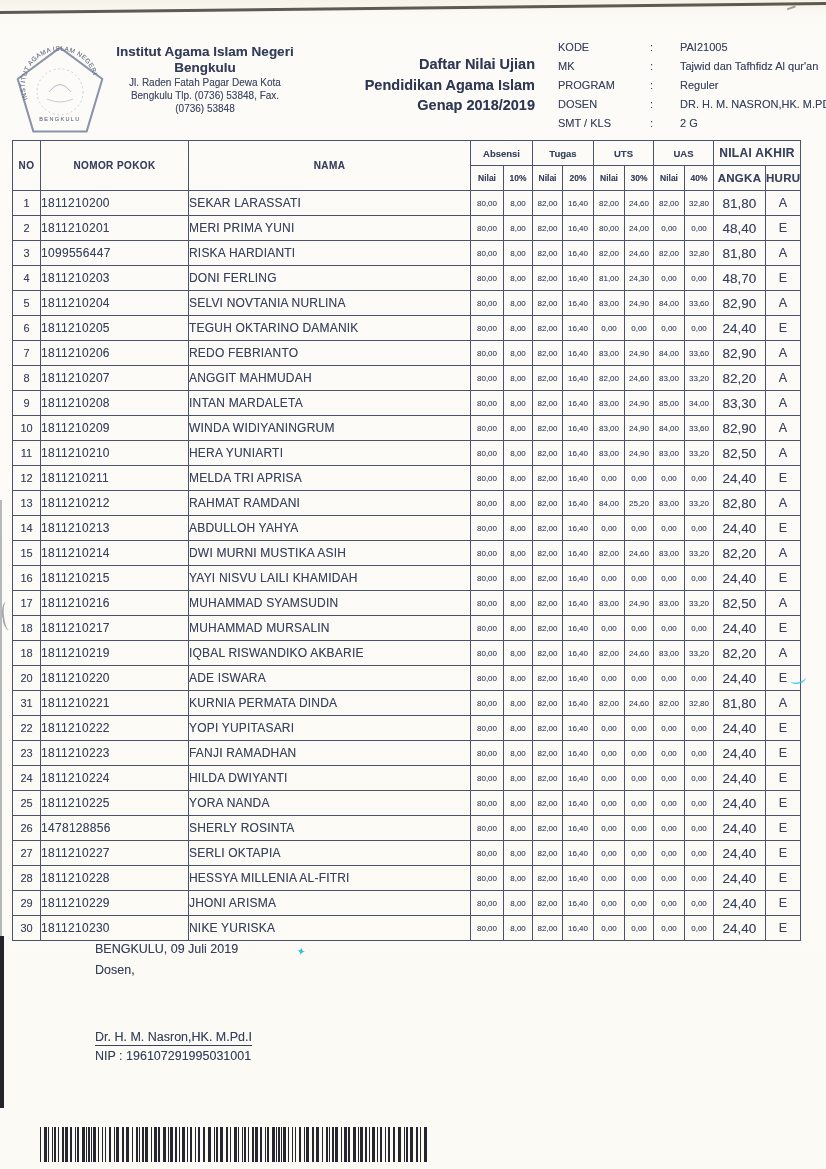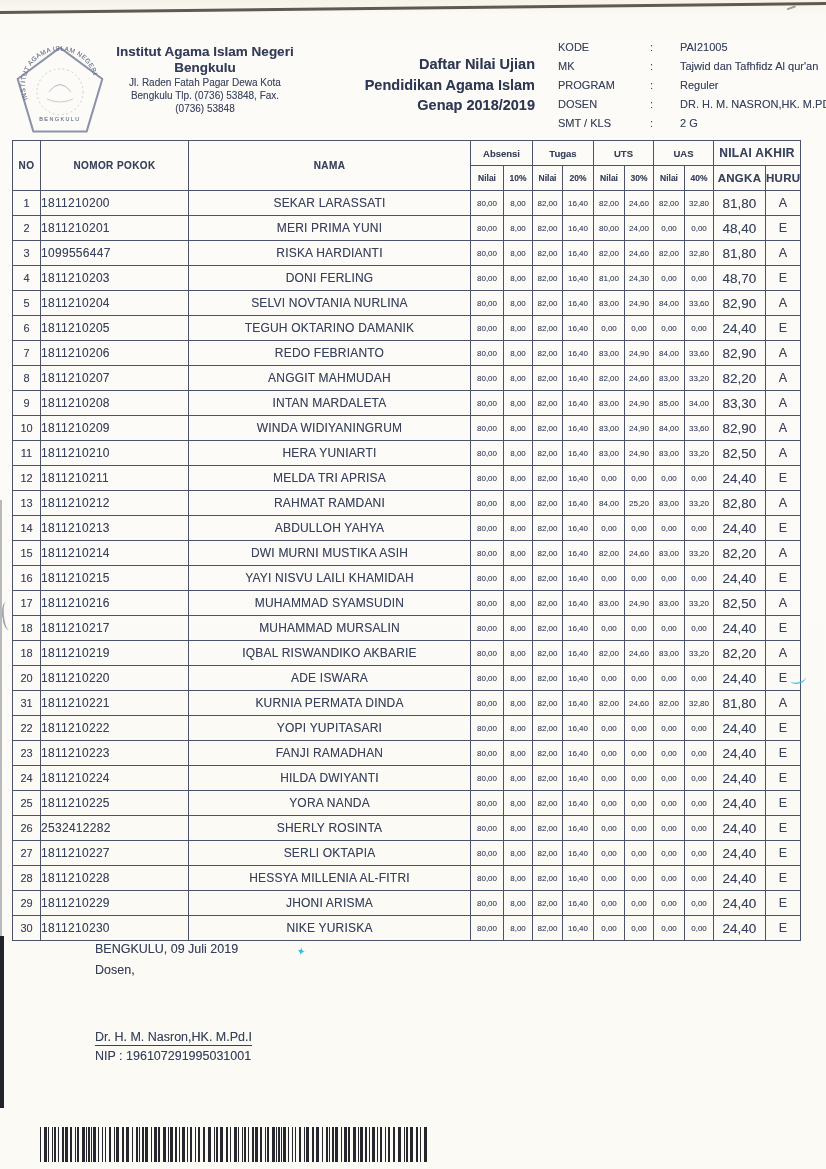--- a/index.html
+++ b/index.html
@@ -36,21 +36,21 @@
   table.grade th,table.grade td{border:1px solid #4c526a;padding:0;overflow:hidden;white-space:nowrap;}
   thead th{font-weight:700;height:24px;}
   .th-main{font-size:10px;letter-spacing:0.4px;}
   .th-group{font-size:9.5px;}
   .th-sub{font-size:8.5px;}
   .th-akhir{font-size:12px;letter-spacing:0.3px;}
   .th-ah{font-size:11.5px;letter-spacing:0.3px;}
   tbody td{height:24px;}
   .c-no{text-align:center;font-size:11px;}
   .c-nomor-pokok{font-size:12px;padding-left:9px;letter-spacing:0.3px;}
-  .c-nama{font-size:12px;padding-left:9px;letter-spacing:0.2px;text-align:center;}
+  .c-nama{font-size:12px;padding-left:9px;letter-spacing:0.2px;}
   .c-absensi-nilai,.c-absensi-pct,.c-tugas-nilai,.c-tugas-pct,
   .c-uts-nilai,.c-uts-pct,.c-uas-nilai,.c-uas-pct{font-size:8px;text-align:center;color:#3d4865;}
   .c-angka{font-size:13.5px;text-align:center;}
   .c-huruf{font-size:12.5px;text-align:center;}
 
   
   .f-line{position:absolute;left:95px;font-size:12.5px;color:#363f5a;}
   .sig-name{border-bottom:1.2px solid #39425d;padding-bottom:1px;}
   .barcode{position:absolute;left:40px;top:1127px;width:394px;height:35px;}
   .barcode span{display:inline-block;height:100%;background:#26262e;vertical-align:top;text-shadow:none;}
@@ -533,21 +533,21 @@
           <td class="c-tugas-pct">16,40</td>
           <td class="c-uts-nilai">0,00</td>
           <td class="c-uts-pct">0,00</td>
           <td class="c-uas-nilai">0,00</td>
           <td class="c-uas-pct">0,00</td>
           <td class="c-angka">24,40</td>
           <td class="c-huruf">E</td>
         </tr>
         <tr>
           <td class="c-no">26</td>
-          <td class="c-nomor-pokok">2532412282</td>
+          <td class="c-nomor-pokok">1478128856</td>
           <td class="c-nama">SHERLY ROSINTA</td>
           <td class="c-absensi-nilai">80,00</td>
           <td class="c-absensi-pct">8,00</td>
           <td class="c-tugas-nilai">82,00</td>
           <td class="c-tugas-pct">16,40</td>
           <td class="c-uts-nilai">0,00</td>
           <td class="c-uts-pct">0,00</td>
           <td class="c-uas-nilai">0,00</td>
           <td class="c-uas-pct">0,00</td>
           <td class="c-angka">24,40</td>

